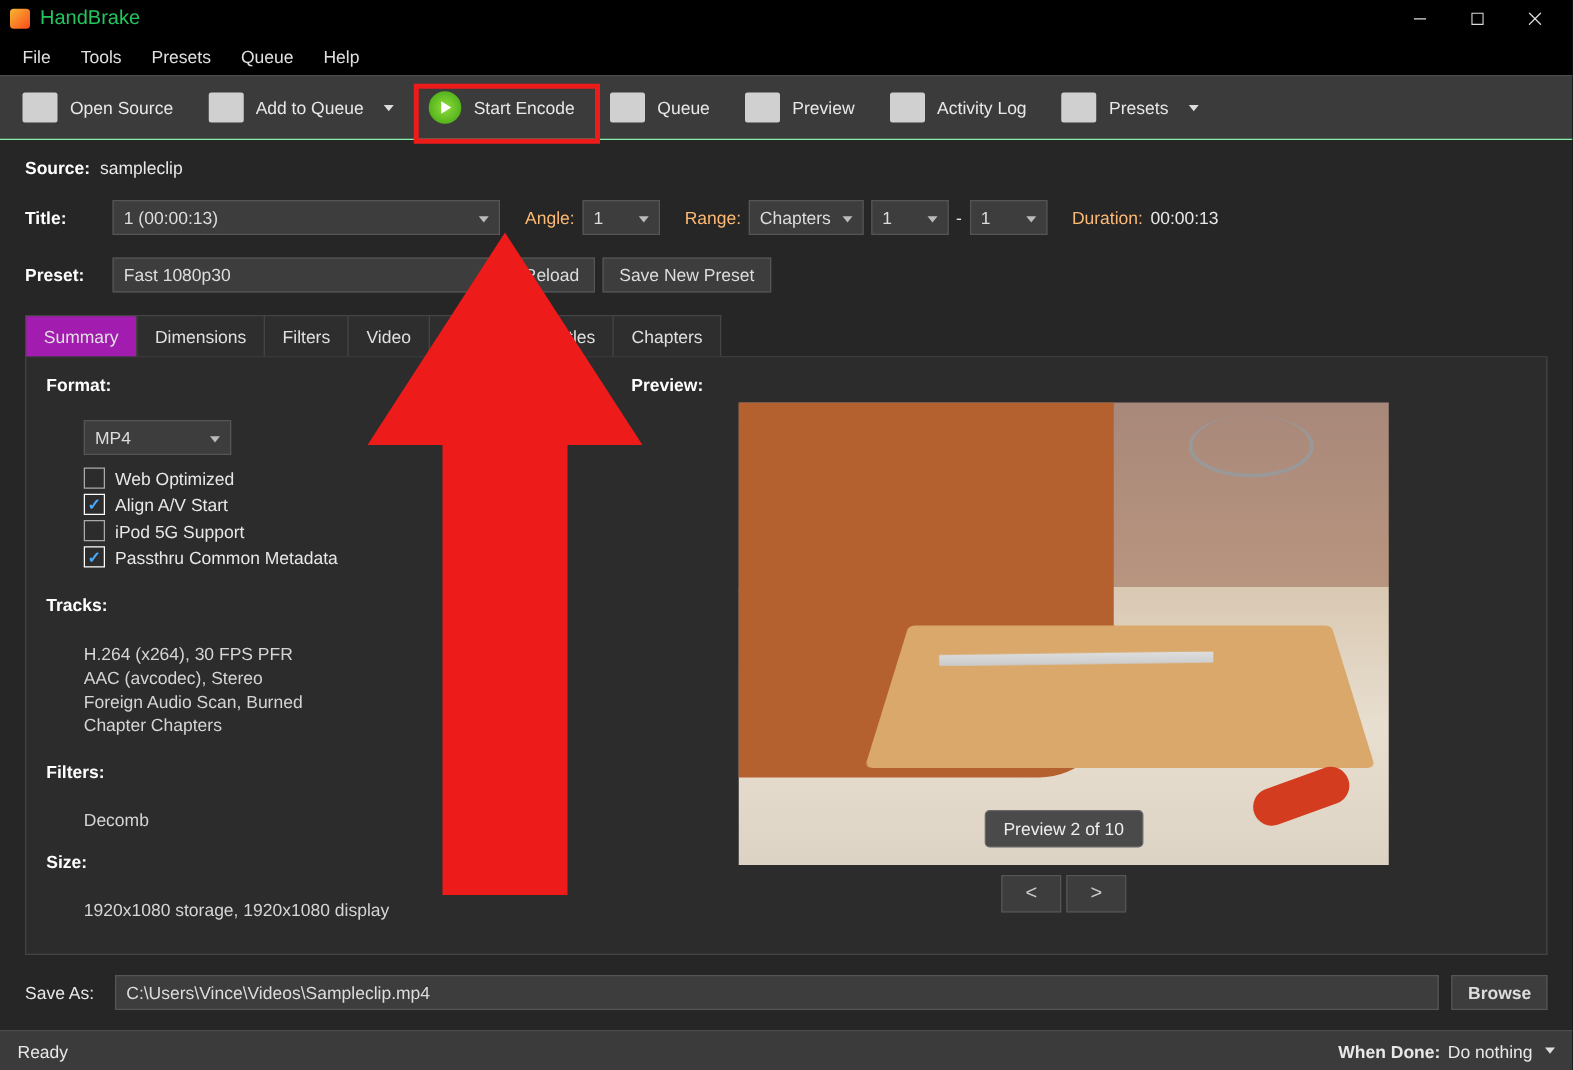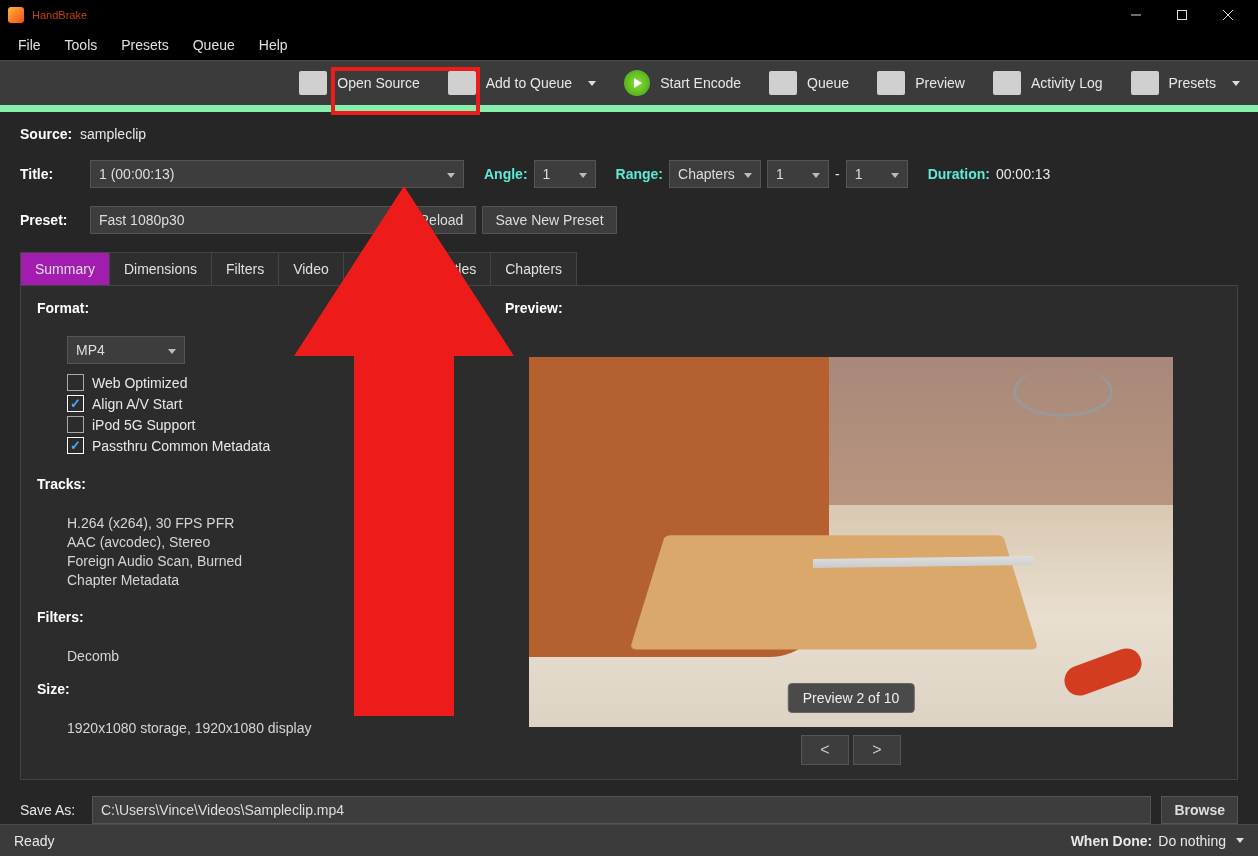--- a/index.html
+++ b/index.html
@@ -19,21 +19,21 @@
     display: flex;
     align-items: center;
     padding: 0 8px;
   }
   .titlebar .app-icon {
     width: 16px; height: 16px;
     margin-right: 8px;
     background: linear-gradient(135deg, #f7b733, #fc4a1a);
     border-radius: 3px;
   }
-  .titlebar .title { flex: 1; font-size: 11px; color: #c2410c; }
+  .titlebar .title { flex: 1; font-size: 16px; color: #22c55e; }
   .win-controls { display: flex; gap: 18px; align-items: center; margin-right: 8px; }
   .win-btn { width: 28px; height: 20px; display:flex; align-items:center; justify-content:center; color:#ddd; cursor:pointer; }
   .win-btn svg { width:10px; height:10px; stroke:#ddd; stroke-width:1; fill:none; }
   
   .menubar {
     height: 30px;
     background: #000;
     display: flex;
     align-items: center;
     padding: 0 8px;
@@ -42,22 +42,21 @@
   }
   .menubar .menu-item { padding: 3px 10px; color: #e0e0e0; cursor:pointer; }
   
   .toolbar {
     height: 52px;
     background: #3b3b3b;
     display: flex;
     align-items: center;
     padding: 0 4px;
     border-top: 1px solid #4a4a4a;
-    border-bottom: 7px solid #86efac;
-    justify-content: flex-end;
+    border-bottom: 1px solid #86efac;
   }
   .tool-btn {
     display: flex;
     align-items: center;
     gap: 10px;
     padding: 6px 14px;
     color: #e8e8e8;
     font-size: 14px;
     cursor:pointer;
   }
@@ -84,21 +83,21 @@
   .body {
     background: #262626;
     padding: 14px 20px 10px 20px;
     height: calc(856px - 30px - 30px - 52px - 32px);
     position:relative;
     display:flex;
     flex-direction:column;
   }
   .row { display:flex; align-items:center; gap:6px; margin-bottom:8px; }
   .row .label { font-weight:600; color:#fff; font-size:14px; min-width:54px; }
-  .row .bold { font-weight:700; color:#5eead4; }
+  .row .bold { font-weight:400; color:#fdba74; }
   .source-extra { color:#9a9a9a; font-size:13.5px; margin-left:8px; }
   .select, .input, .btn {
     background:#3d3d3d;
     border:1px solid #555;
     color:#ddd;
     padding:5px 8px;
     font-size:14px;
     height:28px;
     display:flex;
     align-items:center;
@@ -138,25 +137,24 @@
   .form-label { font-weight:600; color:#fff; min-width:64px; }
   .checkbox-row { display:flex; align-items:center; gap:8px; margin:4px 0; margin-left:0; }
   .cb { width:17px; height:17px; border:1.5px solid #aaa; display:flex; align-items:center;justify-content:center; }
   .cb.checked { border-color:#fff; }
   .cb.checked::after { content:'✓'; color:#4aa8ff; font-size:13px; font-weight:bold; }
   .tracks-line { margin:3px 0; font-size:14px; color:#d5d5d5; }
   
   .preview-col { flex:1; display:flex; flex-direction:column; align-items:center; }
   .preview-header { font-weight:600; color:#fff; align-self:flex-start; margin-left:24px; margin-bottom:6px; }
   .preview-img {
-    width:644px; height:370px;
+    width:520px; height:370px;
     background: linear-gradient(to bottom, #a8887a 0%, #b8957f 40%, #d9c8b2 40%, #e8dfd0 70%, #dcd3c4 100%);
     position:relative;
     overflow:hidden;
-    margin-top:35px;
   }
   .cutting-board { position:absolute; left:120px; bottom:60px; width:370px; height:160px; background:#d9a86a; border-radius:6px; transform:perspective(600px) rotateX(45deg); }
   .knife { position:absolute; right:140px; bottom:150px; width:220px; height:30px; background:linear-gradient(to bottom,#eee,#bbb); clip-path:polygon(0 40%,100% 30%,100% 60%,0 70%); }
   .person { position:absolute; left:-20px; top:0; width:320px; height:300px; background:#b5602f; border-radius:0 0 60px 0; }
   .carrot { position:absolute; right:30px; bottom:40px; width:80px; height:30px; background:#d33c1e; border-radius:15px; transform:rotate(-20deg); }
   .bowl { position:absolute; right:60px; top:10px; width:100px; height:50px; background:transparent; border:3px solid #999; border-radius:50%; border-top:none; }
   .preview-badge {
     position:absolute;
     bottom:14px; left:50%; transform:translateX(-50%);
     background:#4a4a4a; border:1px solid #666;
@@ -260,21 +258,21 @@
 
 <div class="body">
 
   <div class="row">
     <span class="label">Source:</span>
     <span>sampleclip</span>
   </div>
 
   <div class="row" style="margin-top:10px;">
     <span class="label">Title:</span>
-    <div class="select" style="width:374px; margin-left:10px;align-items:flex-end;">
+    <div class="select" style="width:310px; margin-left:10px;align-items:flex-end;">
       <span>1  (00:00:13)</span>
         <span class="sel-caret"></span>
     </div>
     <span class="bold" style="margin-left:14px;">Angle:</span>
     <div class="select" style="width:62px;">
       <span>1</span>
         <span class="sel-caret"></span>
     </div>
     <span class="bold" style="margin-left:14px;">Range:</span>
     <div class="select" style="width:92px;">
@@ -343,21 +341,21 @@
             <span>Passthru Common Metadata</span>
           </div>
         </div>
       </div>
       <div class="form-row" style="margin-top:18px;">
         <span class="form-label">Tracks:</span>
         <div style="margin-left:30px;">
           <div class="tracks-line">H.264 (x264), 30 FPS PFR</div>
           <div class="tracks-line">AAC (avcodec), Stereo</div>
           <div class="tracks-line">Foreign Audio Scan, Burned</div>
-          <div class="tracks-line">Chapter Metadata</div>
+          <div class="tracks-line">Chapter Chapters</div>
         </div>
       </div>
       <div class="form-row" style="margin-top:18px;">
         <span class="form-label">Filters:</span>
         <div style="margin-left:30px;">
           <div class="tracks-line">Decomb</div>
         </div>
       </div>
       <div class="form-row" style="margin-top:14px;">
         <span class="form-label">Size:</span>

